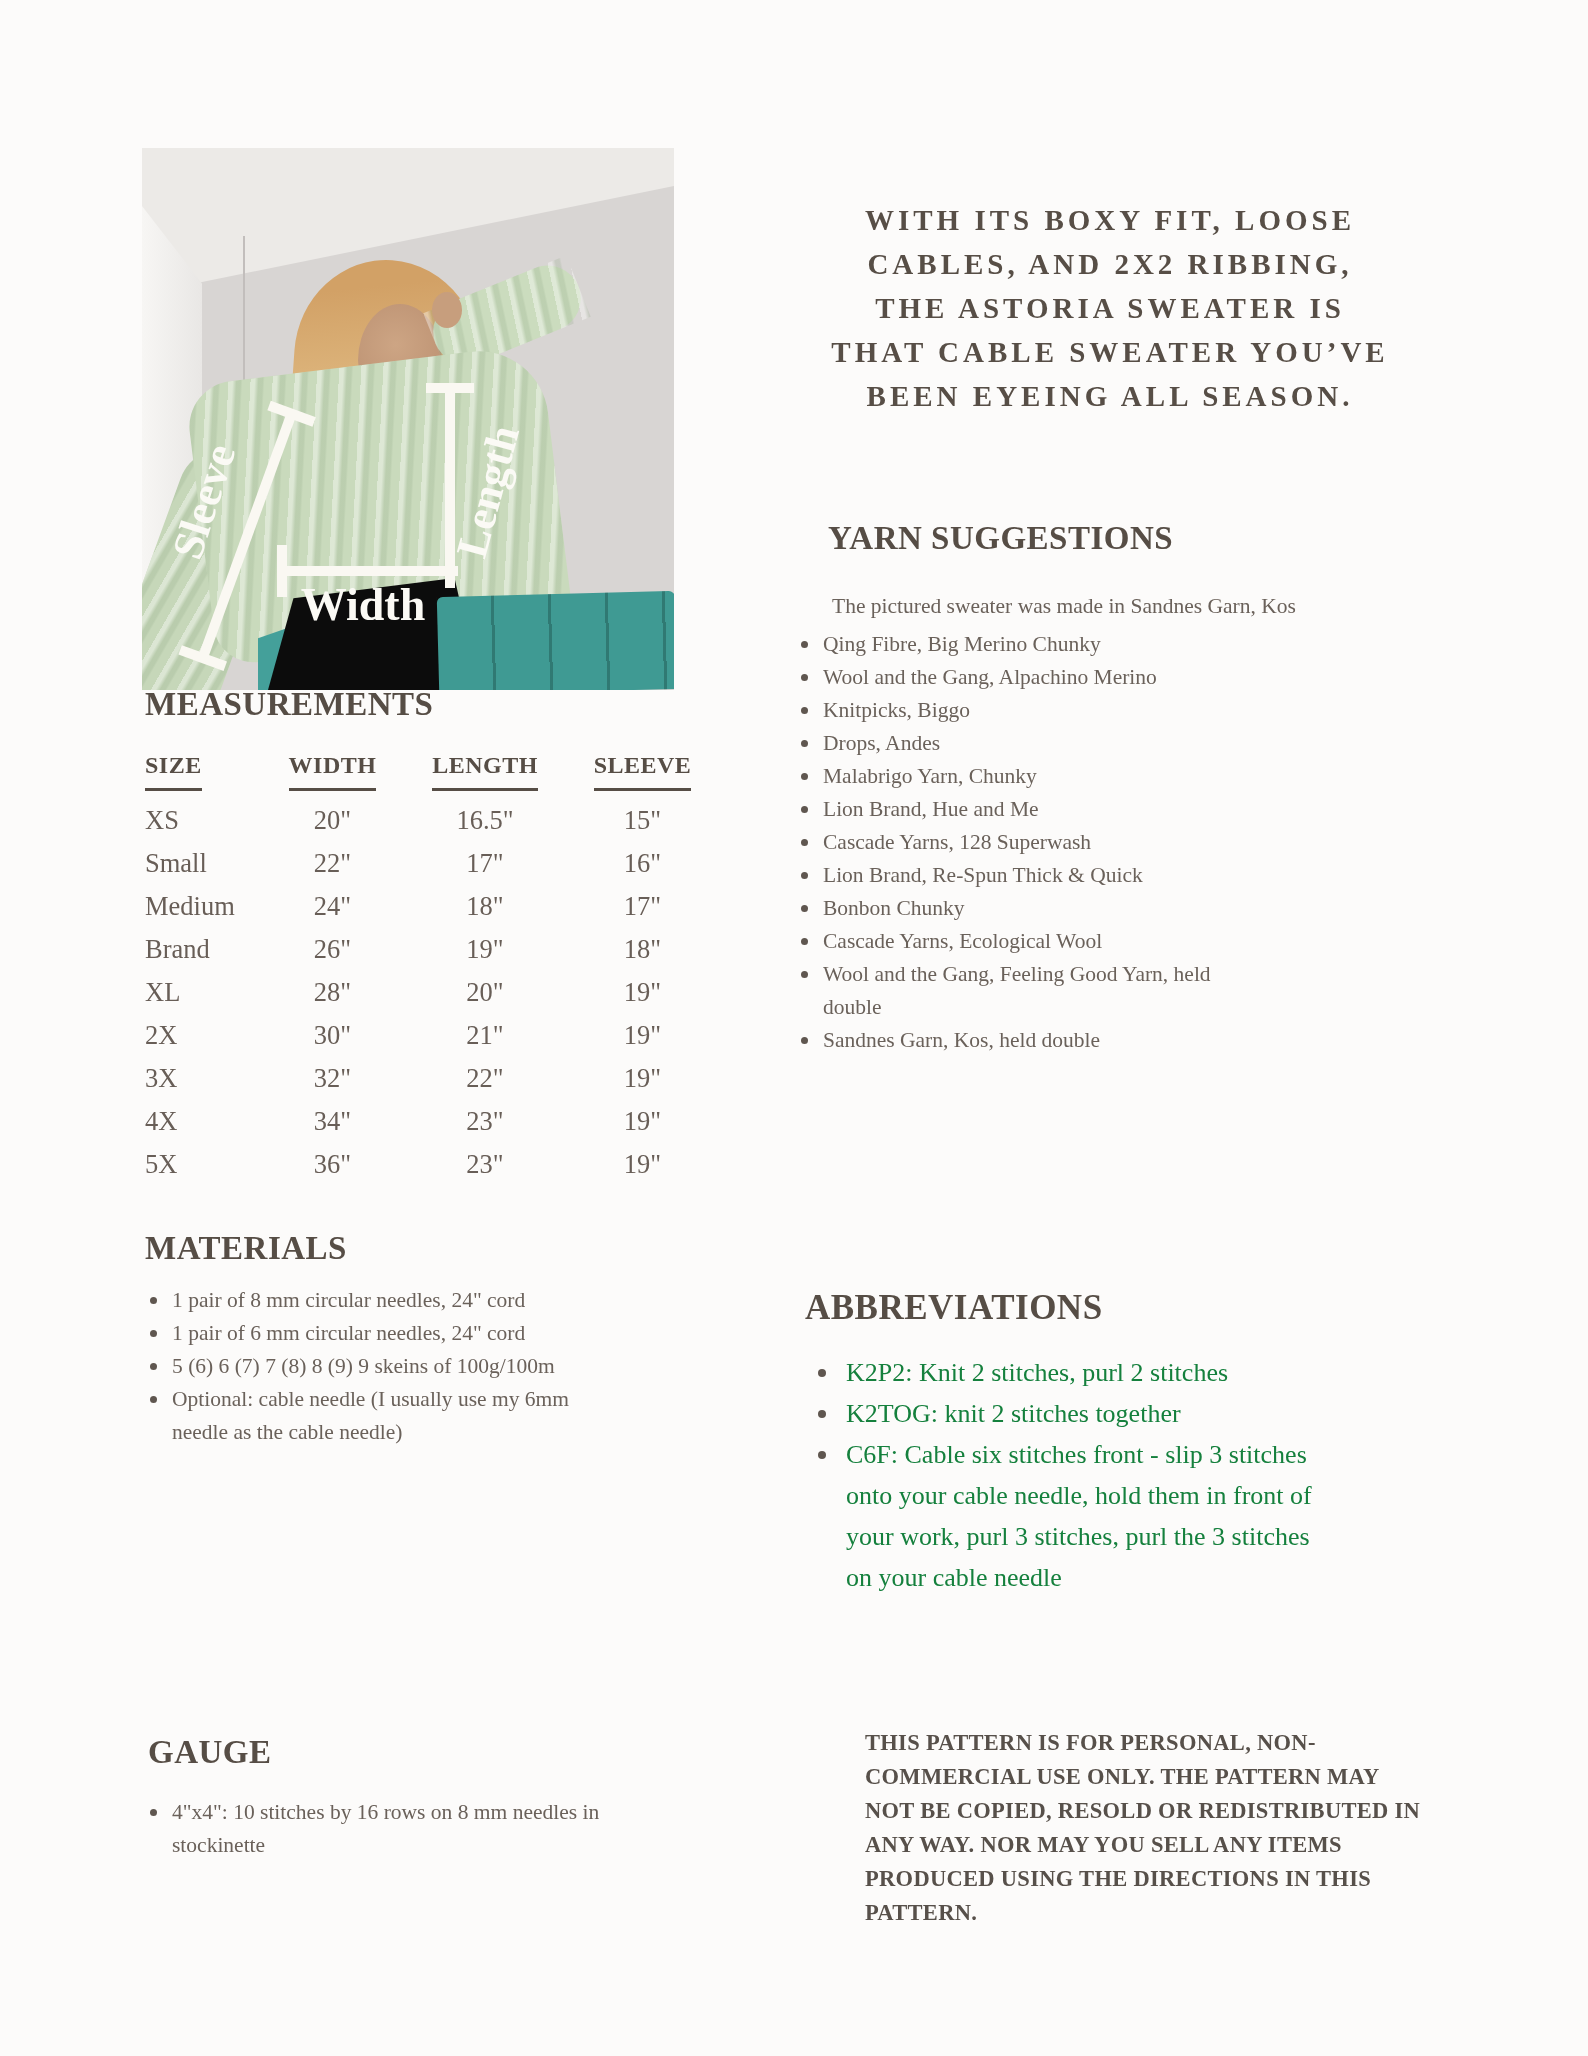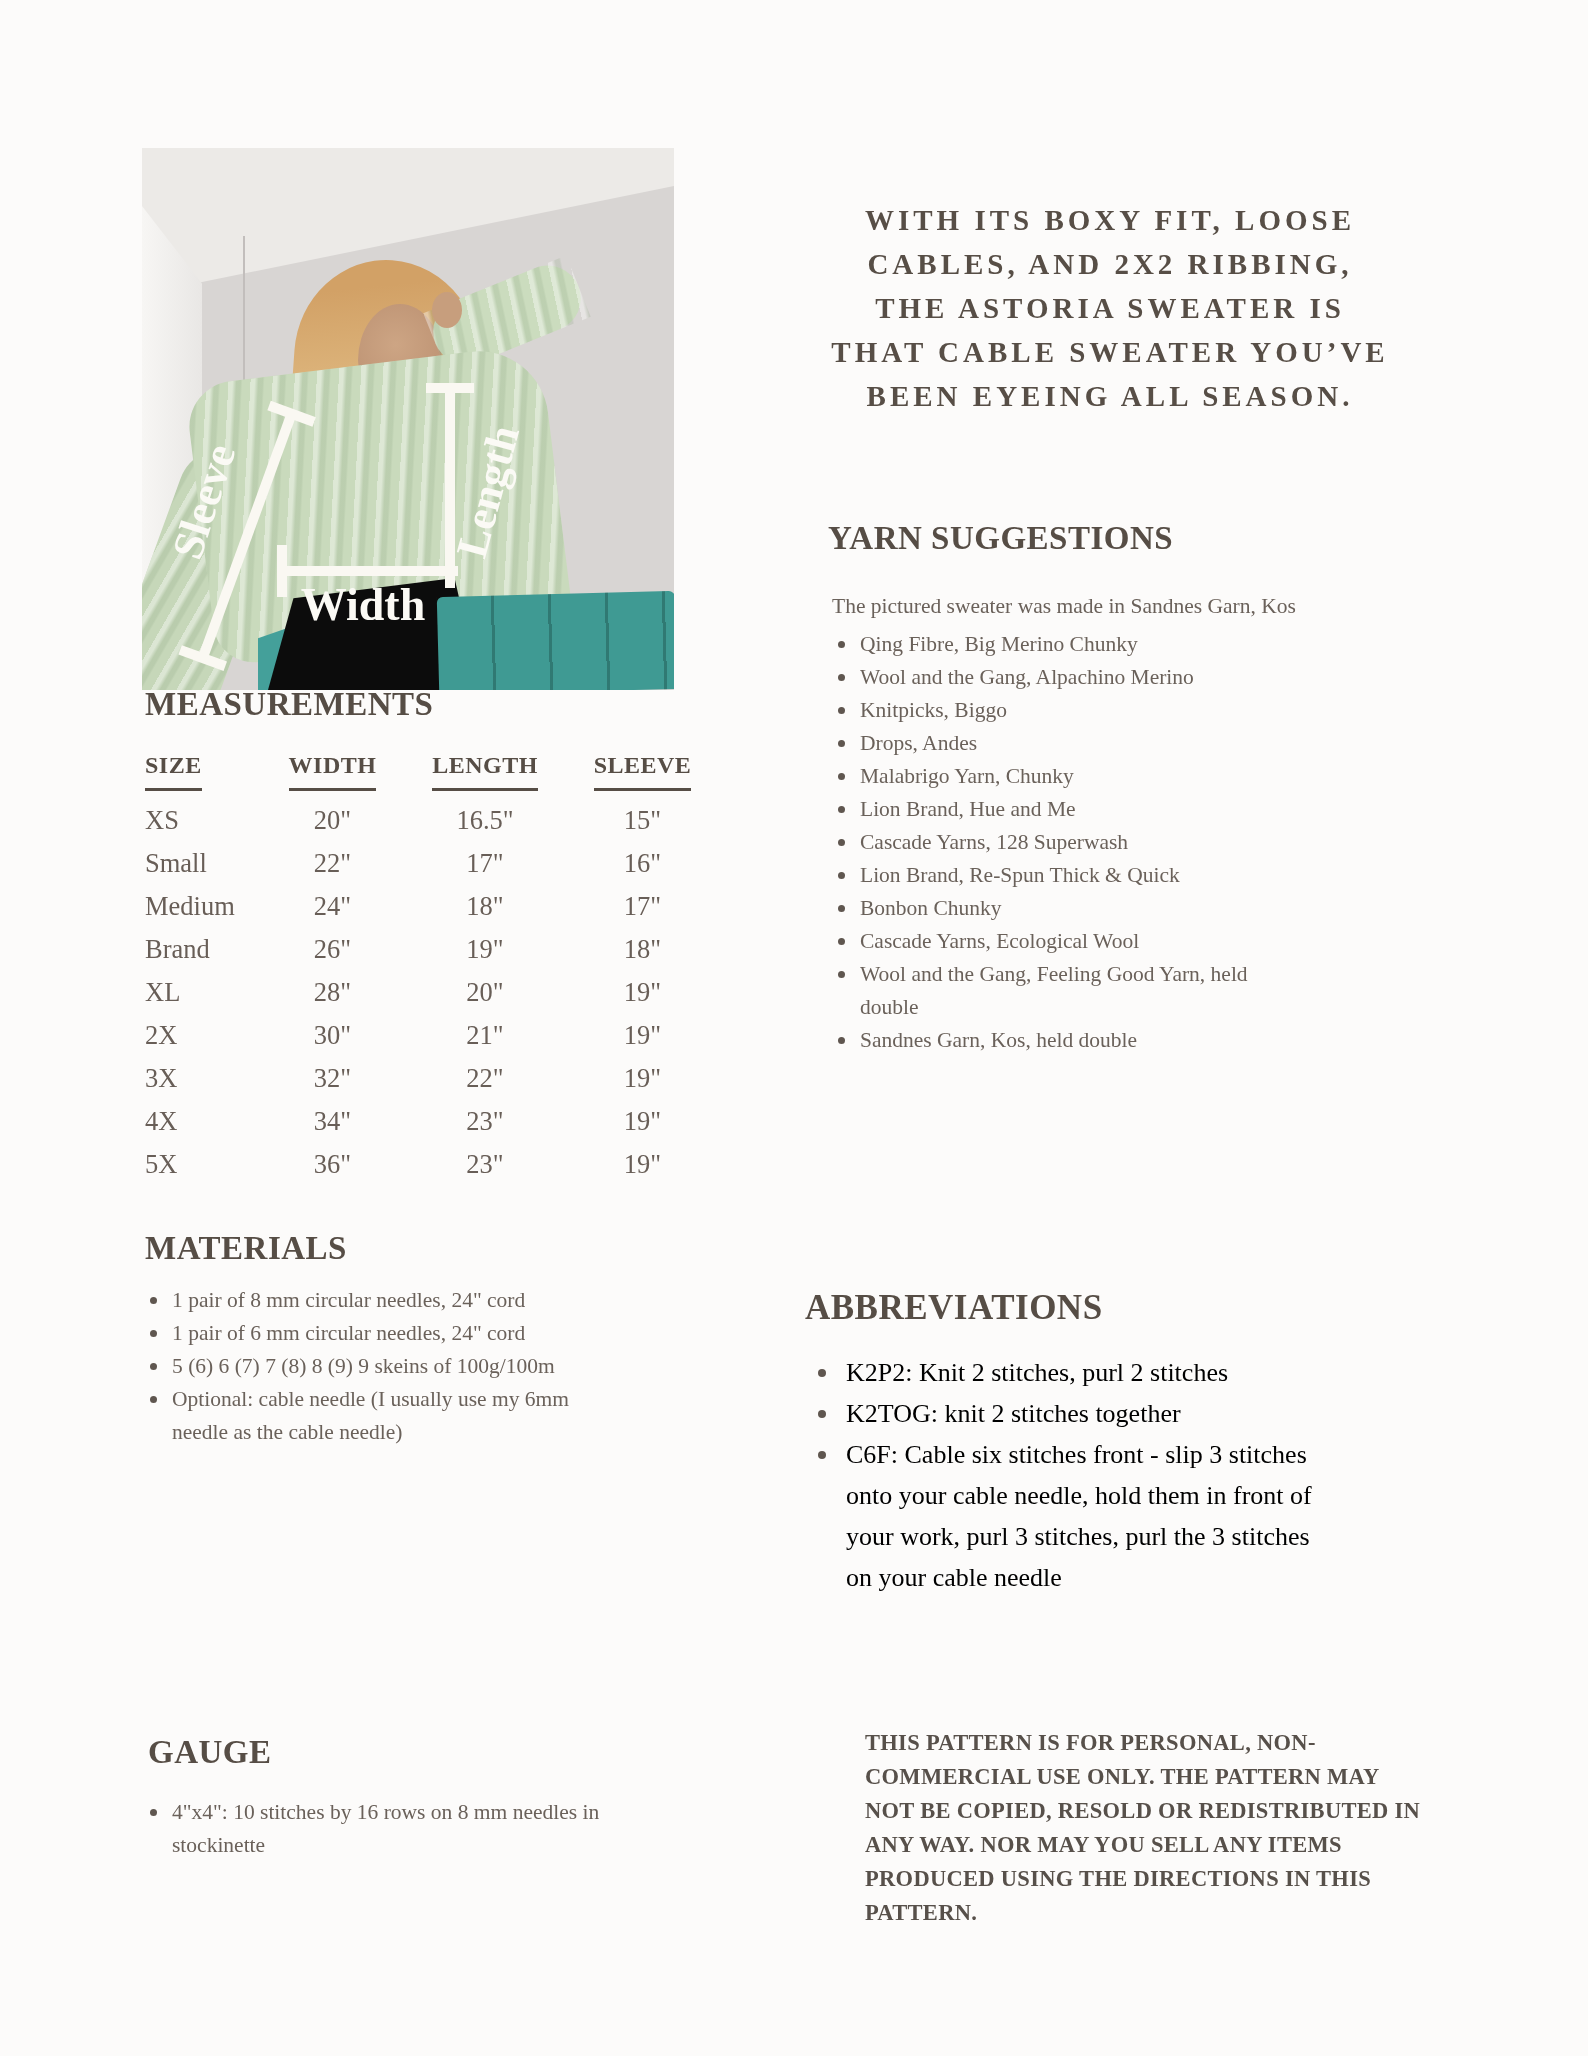--- a/index.html
+++ b/index.html
@@ -82,21 +82,21 @@
                 font-size:44px; transform:rotate(-72deg); }
   .lab-length { left:256px; top:318px; width:180px; text-align:center;
                 font-size:44px; transform:rotate(-75deg); }
   .lab-width  { left:146px; top:430px; width:150px; text-align:center; font-size:46px; }
 
   
   .bullet-item { display:flex; }
   .dot { flex:none; border-radius:50%; background:#5f564f; }
   .list-sm { font-size:21.5px; line-height:33px; color:#6a615a; }
   .list-sm .dot { width:7px; height:7px; margin-top:13px; margin-right:15px; }
-  .list-lg { font-size:26px; line-height:41px; color:#000000; }
+  .list-lg { font-size:26px; line-height:41px; color:#15803d; }
   .list-lg .dot { width:8px; height:8px; margin-top:17px; margin-right:20px; }
   .yarn-list .li-text { width:450px; }
   .materials-list .li-text { width:430px; }
   .abbrev-list .li-text { width:490px; }
   .gauge-list .li-text { width:440px; }
 
   .intro { font-size:21.5px; color:#6a615a; }
 
   
   .mtable { color:#685e57; }
@@ -139,21 +139,21 @@
 <div class="abs headline">
     <div class="line">WITH ITS BOXY FIT, LOOSE</div>
     <div class="line">CABLES, AND 2X2 RIBBING,</div>
     <div class="line">THE ASTORIA SWEATER IS</div>
     <div class="line">THAT CABLE SWEATER YOU’VE</div>
     <div class="line">BEEN EYEING ALL SEASON.</div>
   </div>
 
 <div class="abs sec-title t32" style="left:828px; top:520px;">YARN SUGGESTIONS</div>
 <div class="abs intro" style="left:832px; top:594px;">The pictured sweater was made in Sandnes Garn, Kos</div>
-<div class="abs list-sm yarn-list" style="left:838px; top:628px;">
+<div class="abs list-sm yarn-list" style="left:801px; top:628px;">
     <div class="bullet-item">
       <span class="dot"></span>
       <span class="li-text">Qing Fibre, Big Merino Chunky</span>
     </div>
     <div class="bullet-item">
       <span class="dot"></span>
       <span class="li-text">Wool and the Gang, Alpachino Merino</span>
     </div>
     <div class="bullet-item">
       <span class="dot"></span>

